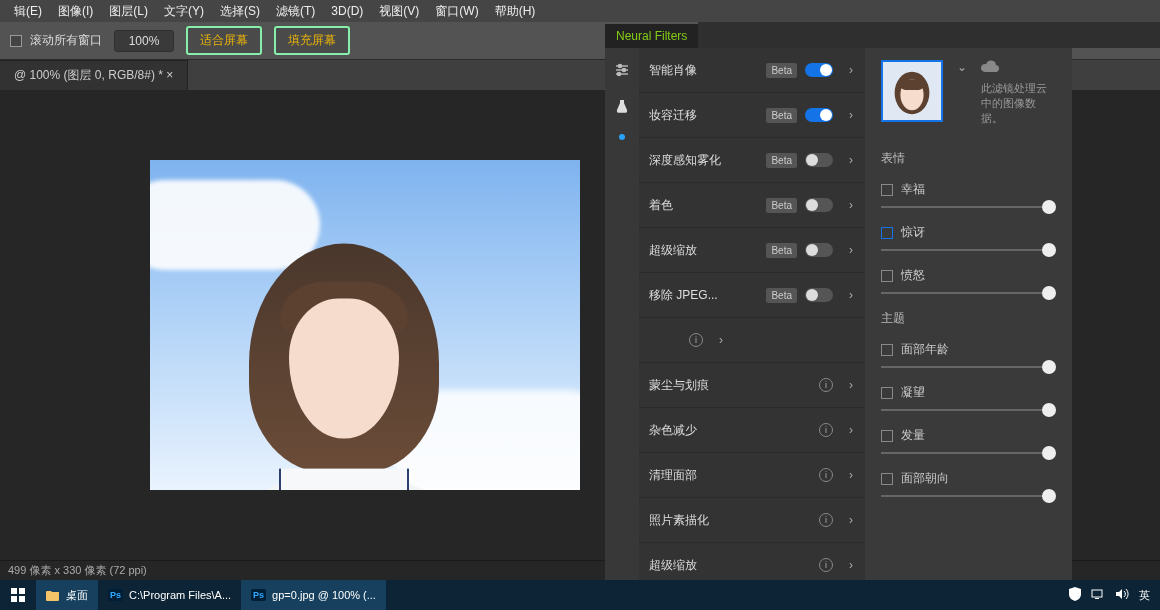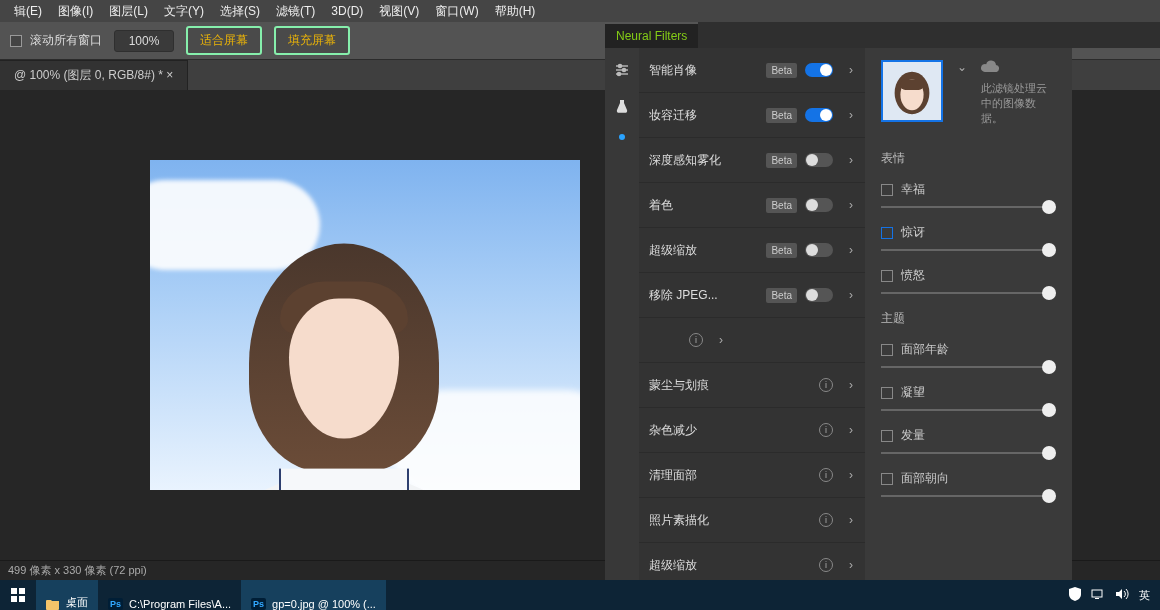--- a/index.html
+++ b/index.html
@@ -58,21 +58,21 @@
   .sliderrow { margin-bottom: 16px; }
   .sliderrow .top { display: flex; align-items: center; gap: 8px; margin-bottom: 8px; }
   .cb { width: 12px; height: 12px; border: 1px solid #888; background: #3a3a3a; }
   .cb.checked { border-color: #1473e6; }
   .track { height: 2px; background: #666; position: relative; }
   .track .handle { position: absolute; right: 0; top: -6px; width: 14px; height: 14px; border-radius: 50%; background: #eee; }
 
   
   .taskbar { height: 30px; background: #0d2436; display: flex; align-items: center; color: #fff; font-size: 11px; }
   .taskbar .start { width: 36px; display: flex; align-items: center; justify-content: center; }
-  .taskbar .item { padding: 0 10px; height: 100%; display: flex; align-items: flex-end; gap: 6px; }
+  .taskbar .item { padding: 0 10px; height: 100%; display: flex; align-items: center; gap: 6px; }
   .taskbar .item.active { background: #16405d; }
   .taskbar .spacer { flex: 1; }
   .taskbar .tray { display: flex; align-items: center; gap: 10px; padding: 0 10px; }
 
   
   .bgsky { width: 100%; height: 100%; background: linear-gradient(180deg, #7fb3ef 0%, #a9cef6 40%, #e9f3fe 100%); position: relative; }
   .cloud1 { position: absolute; width: 200px; height: 90px; background: #fff; border-radius: 60px; opacity: .9; filter: blur(2px); left: -30px; top: 20px; }
   .cloud2 { position: absolute; width: 230px; height: 110px; background: #fff; border-radius: 70px; opacity: .85; filter: blur(3px); right: -40px; bottom: -10px; }
   .person { position: absolute; left: 45%; top: 38%; transform: translate(-50%, -18%); }
   .hair { width: 190px; height: 230px; background: linear-gradient(180deg, #4a372c, #6b4c38); border-radius: 95px 95px 80px 80px / 120px 120px 90px 90px; position: relative; }

